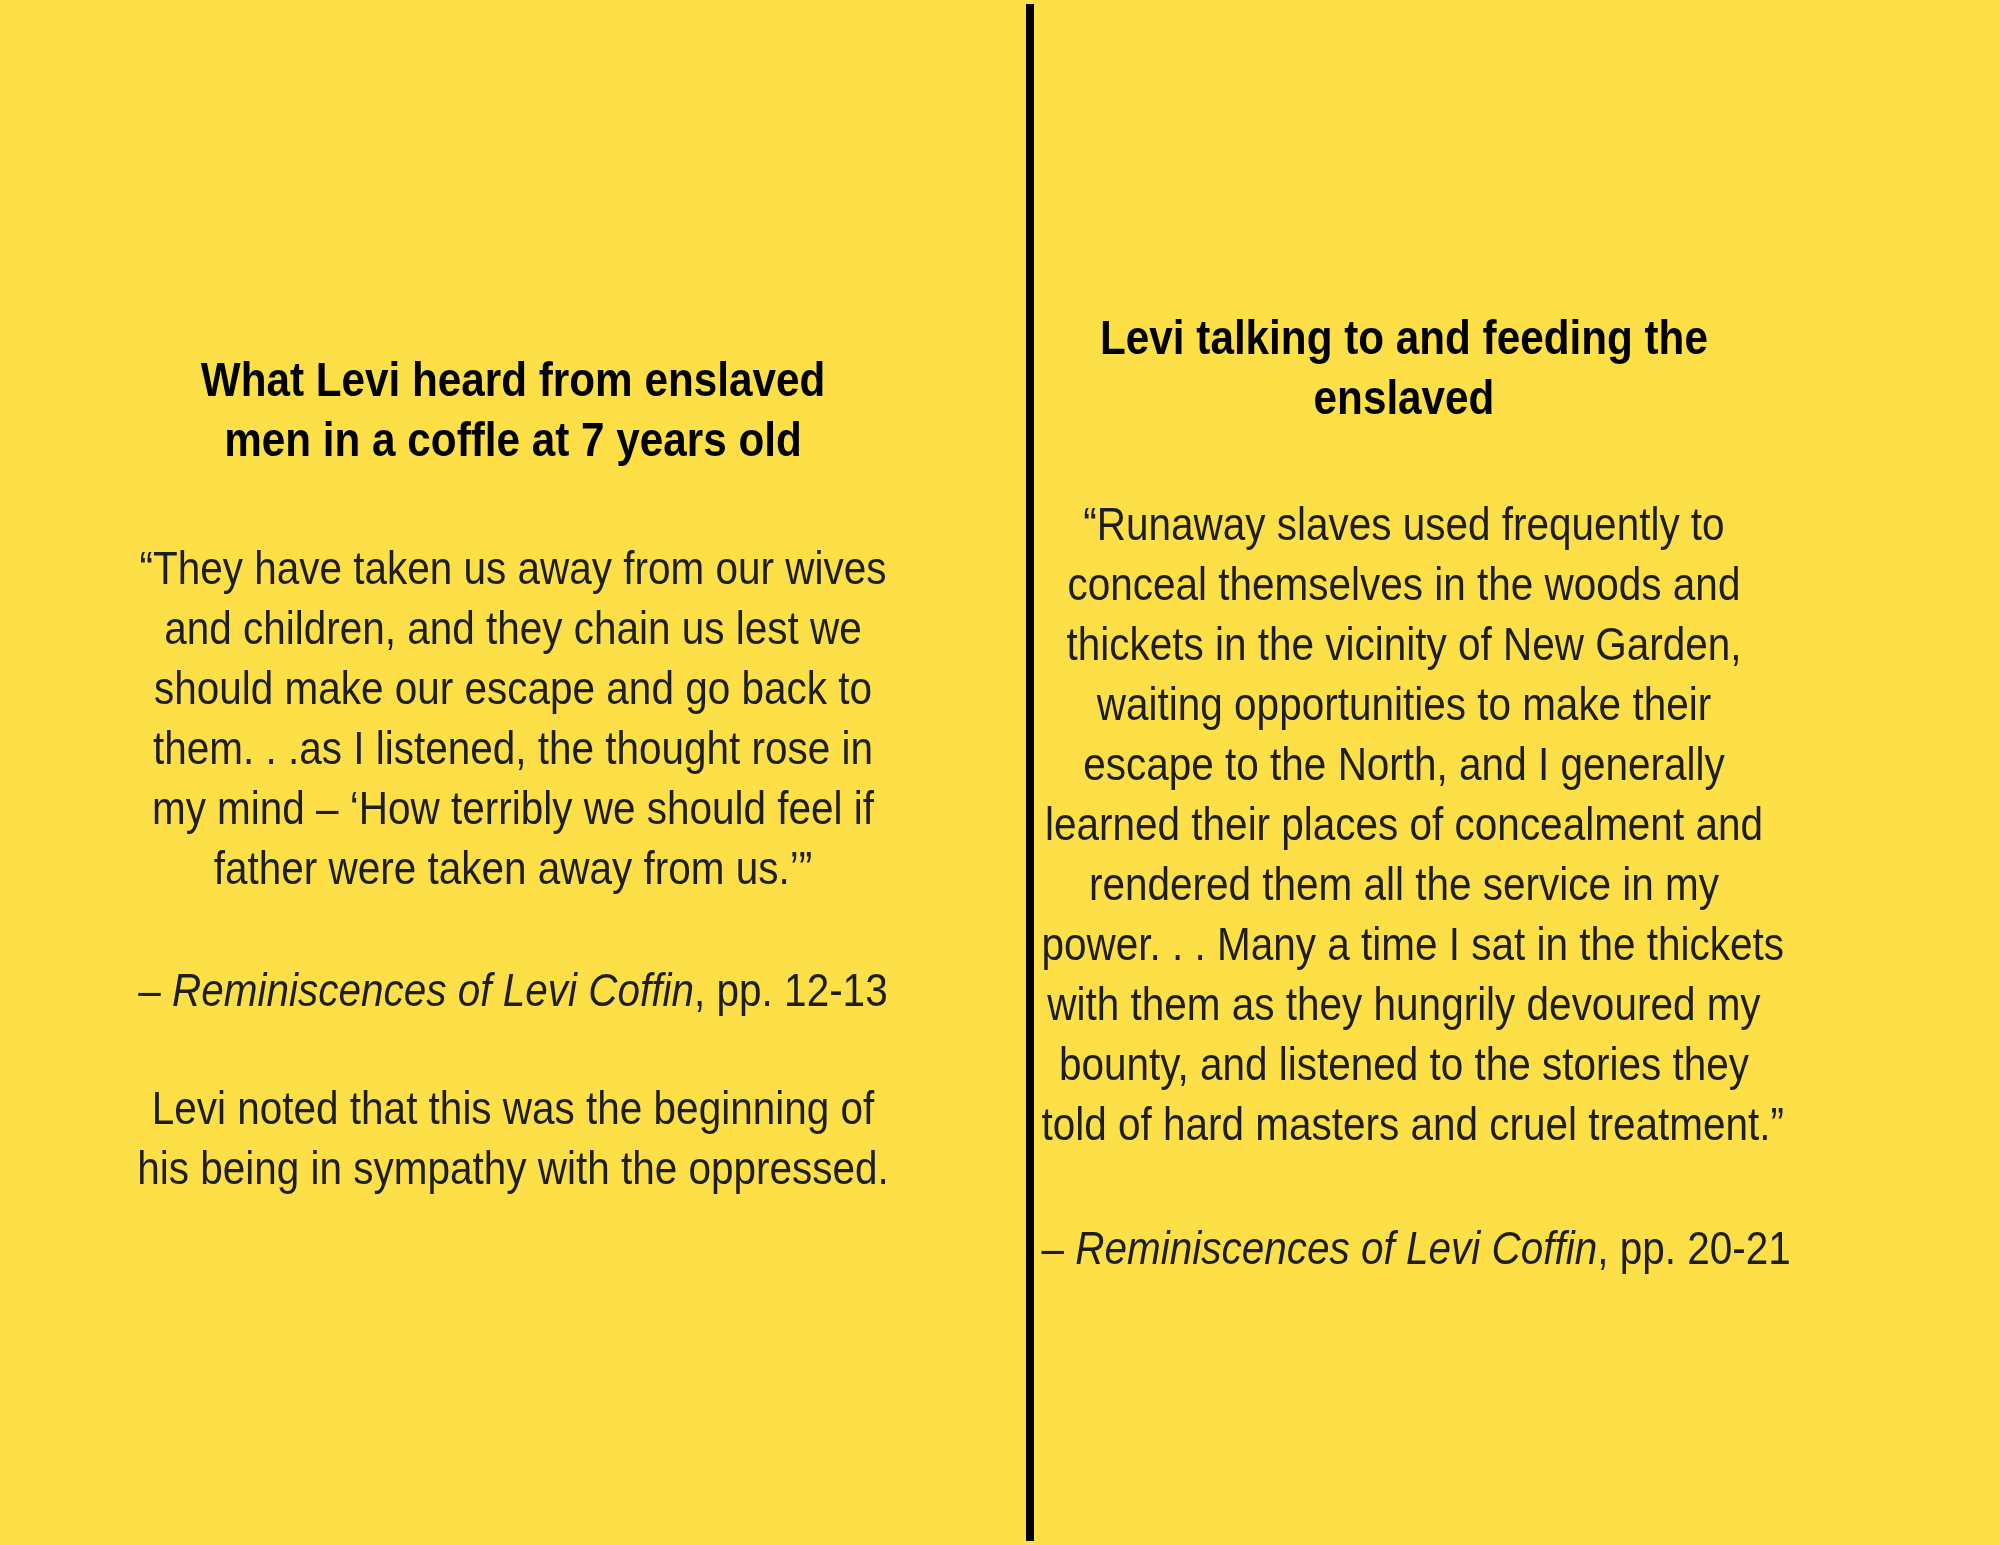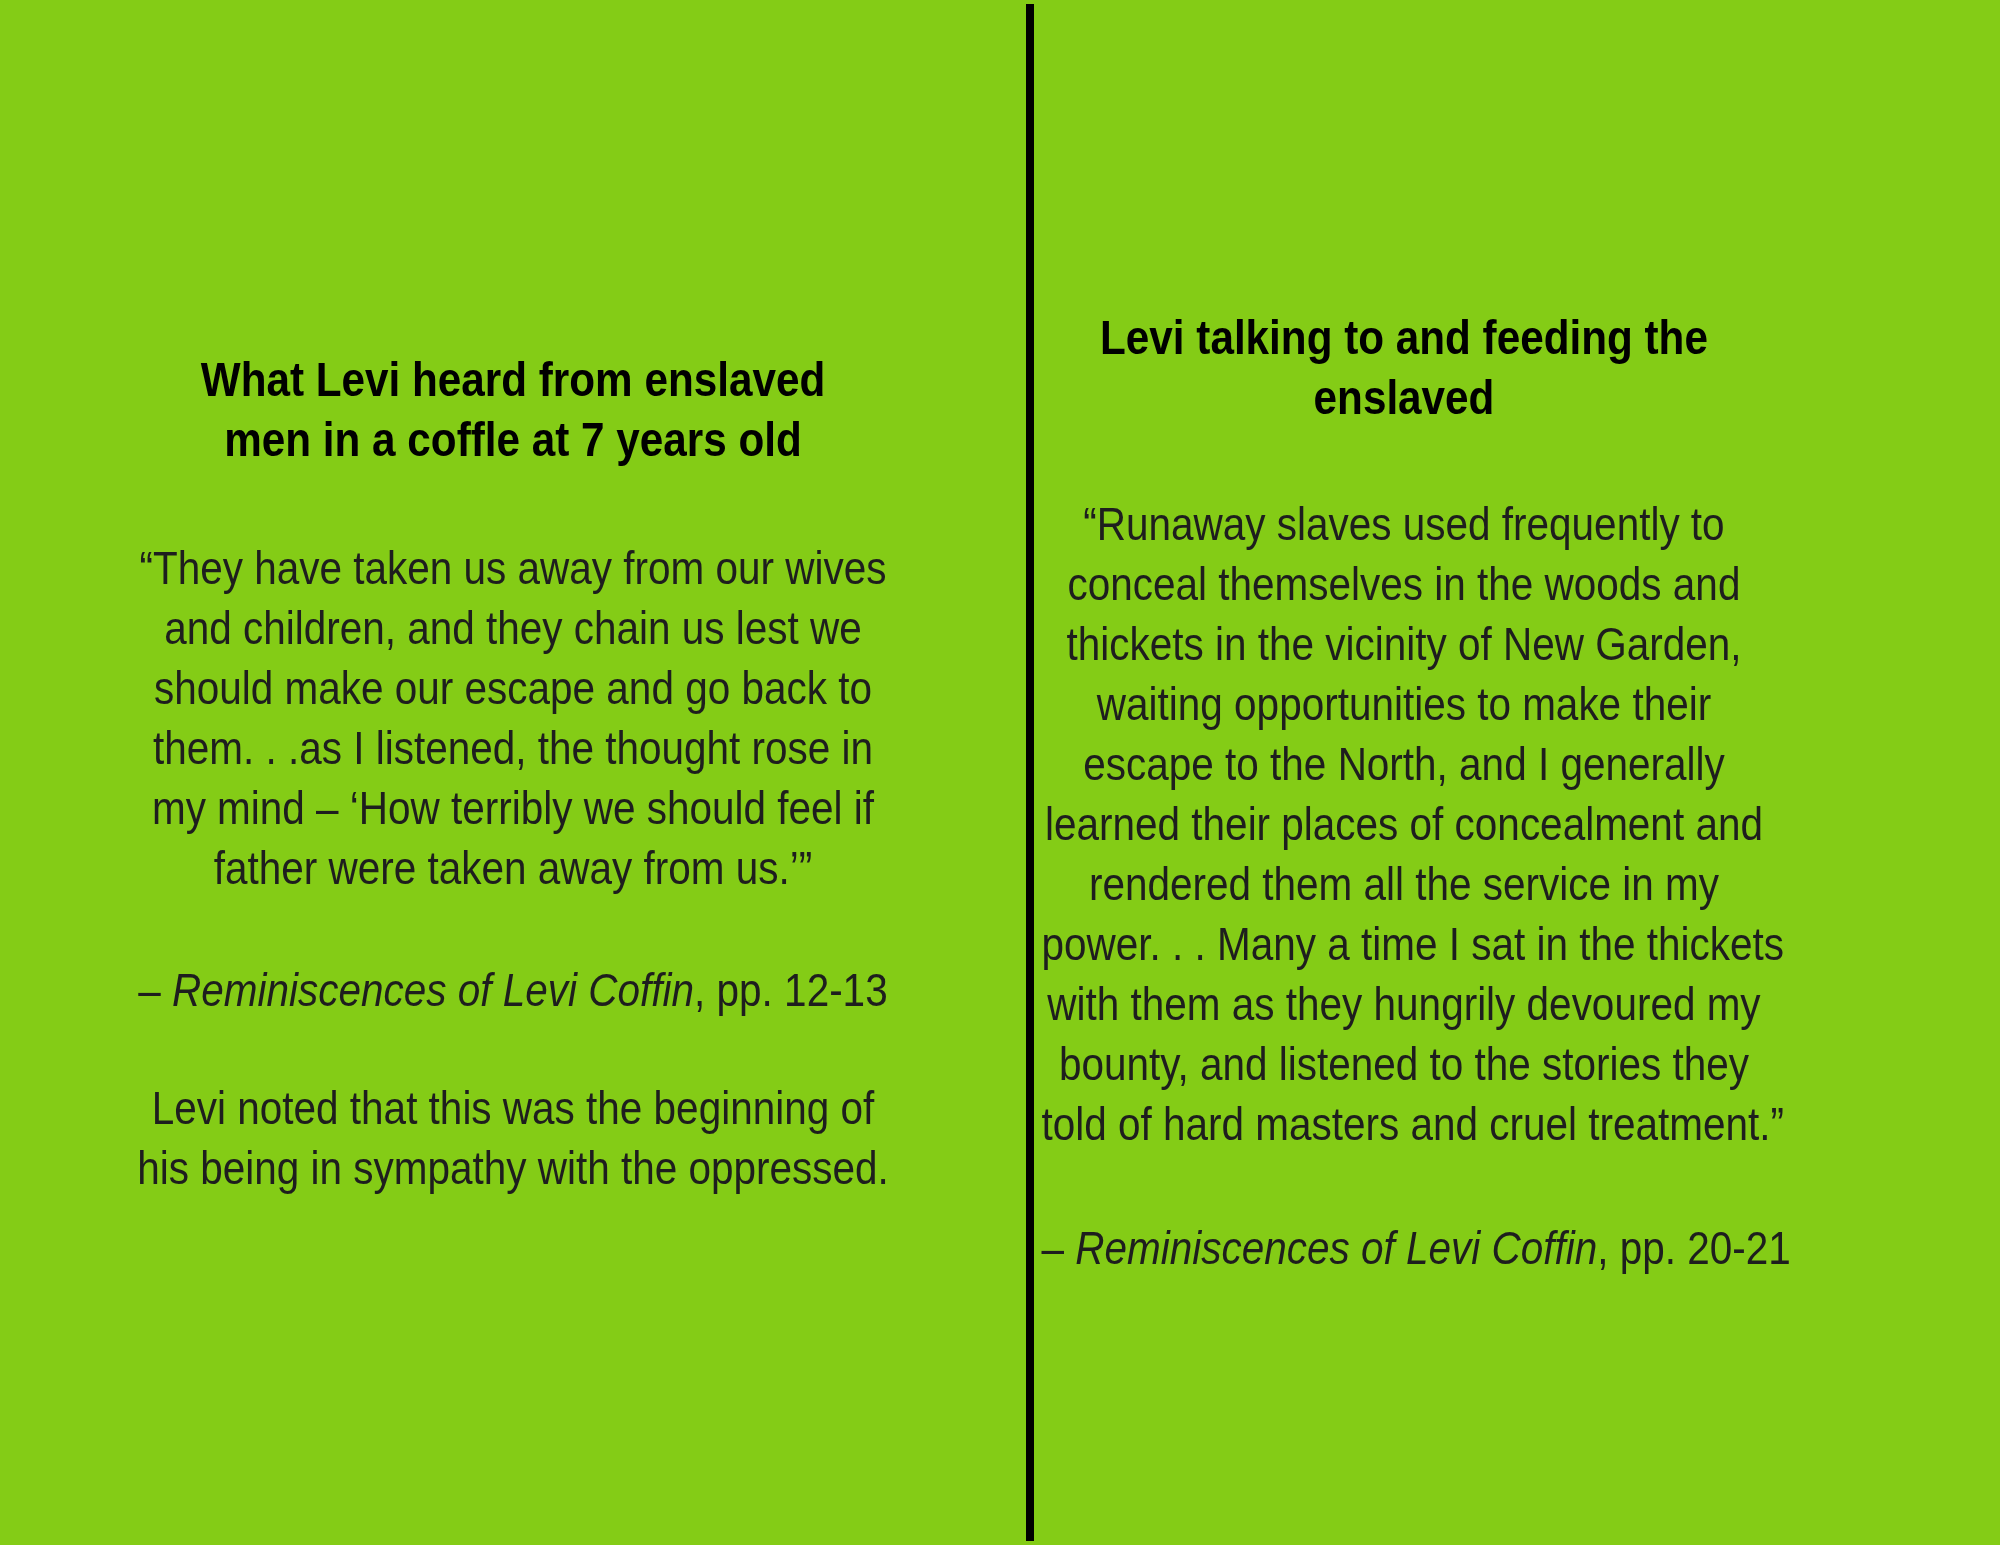--- a/index.html
+++ b/index.html
@@ -1,21 +1,21 @@
 <!DOCTYPE html>
 <html><head>
 <meta charset="utf-8">
 <style>
   * { margin: 0; padding: 0; box-sizing: border-box; }
   html, body { background: #ffffff; }
   .page {
     position: relative;
     width: 2000px;
     height: 1545px;
-    background: #84cc16;
+    background: #fde047;
     overflow: hidden;
     font-family: "Liberation Sans", sans-serif;
     color: #1e1e1e;
   }
   .divider {
     position: absolute;
     left: 1026px;
     top: 4px;
     bottom: 4px;
     width: 8px;

